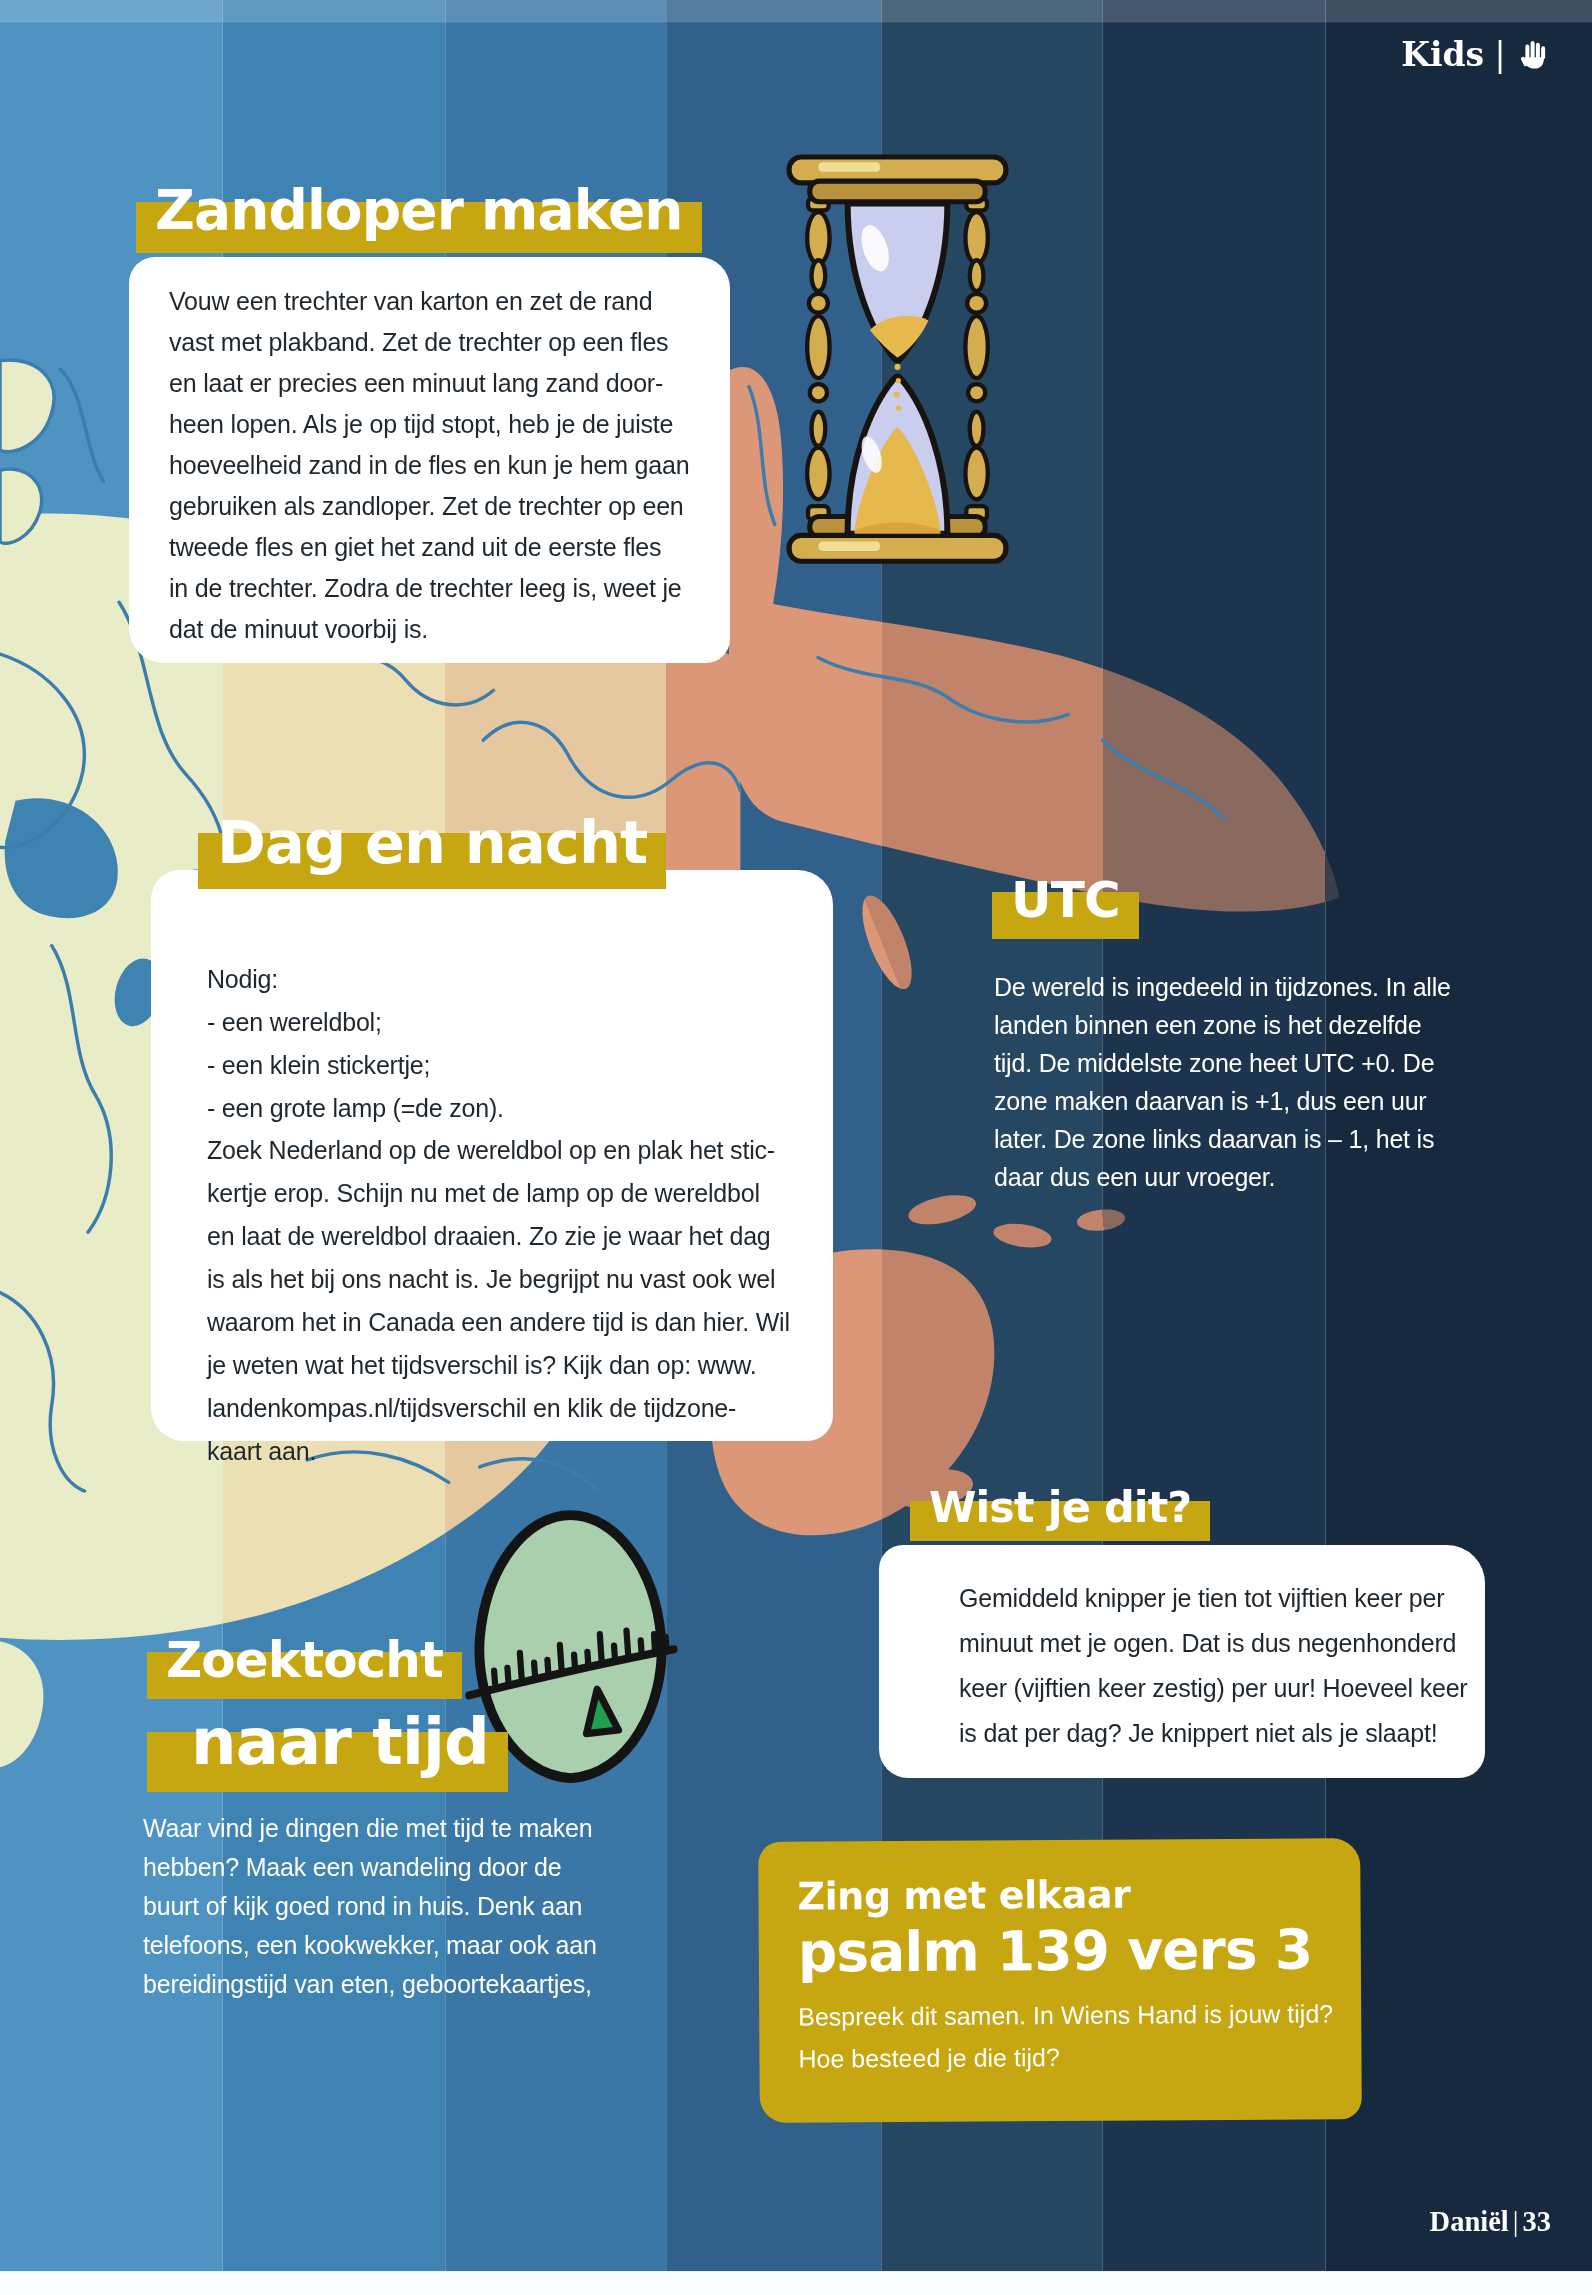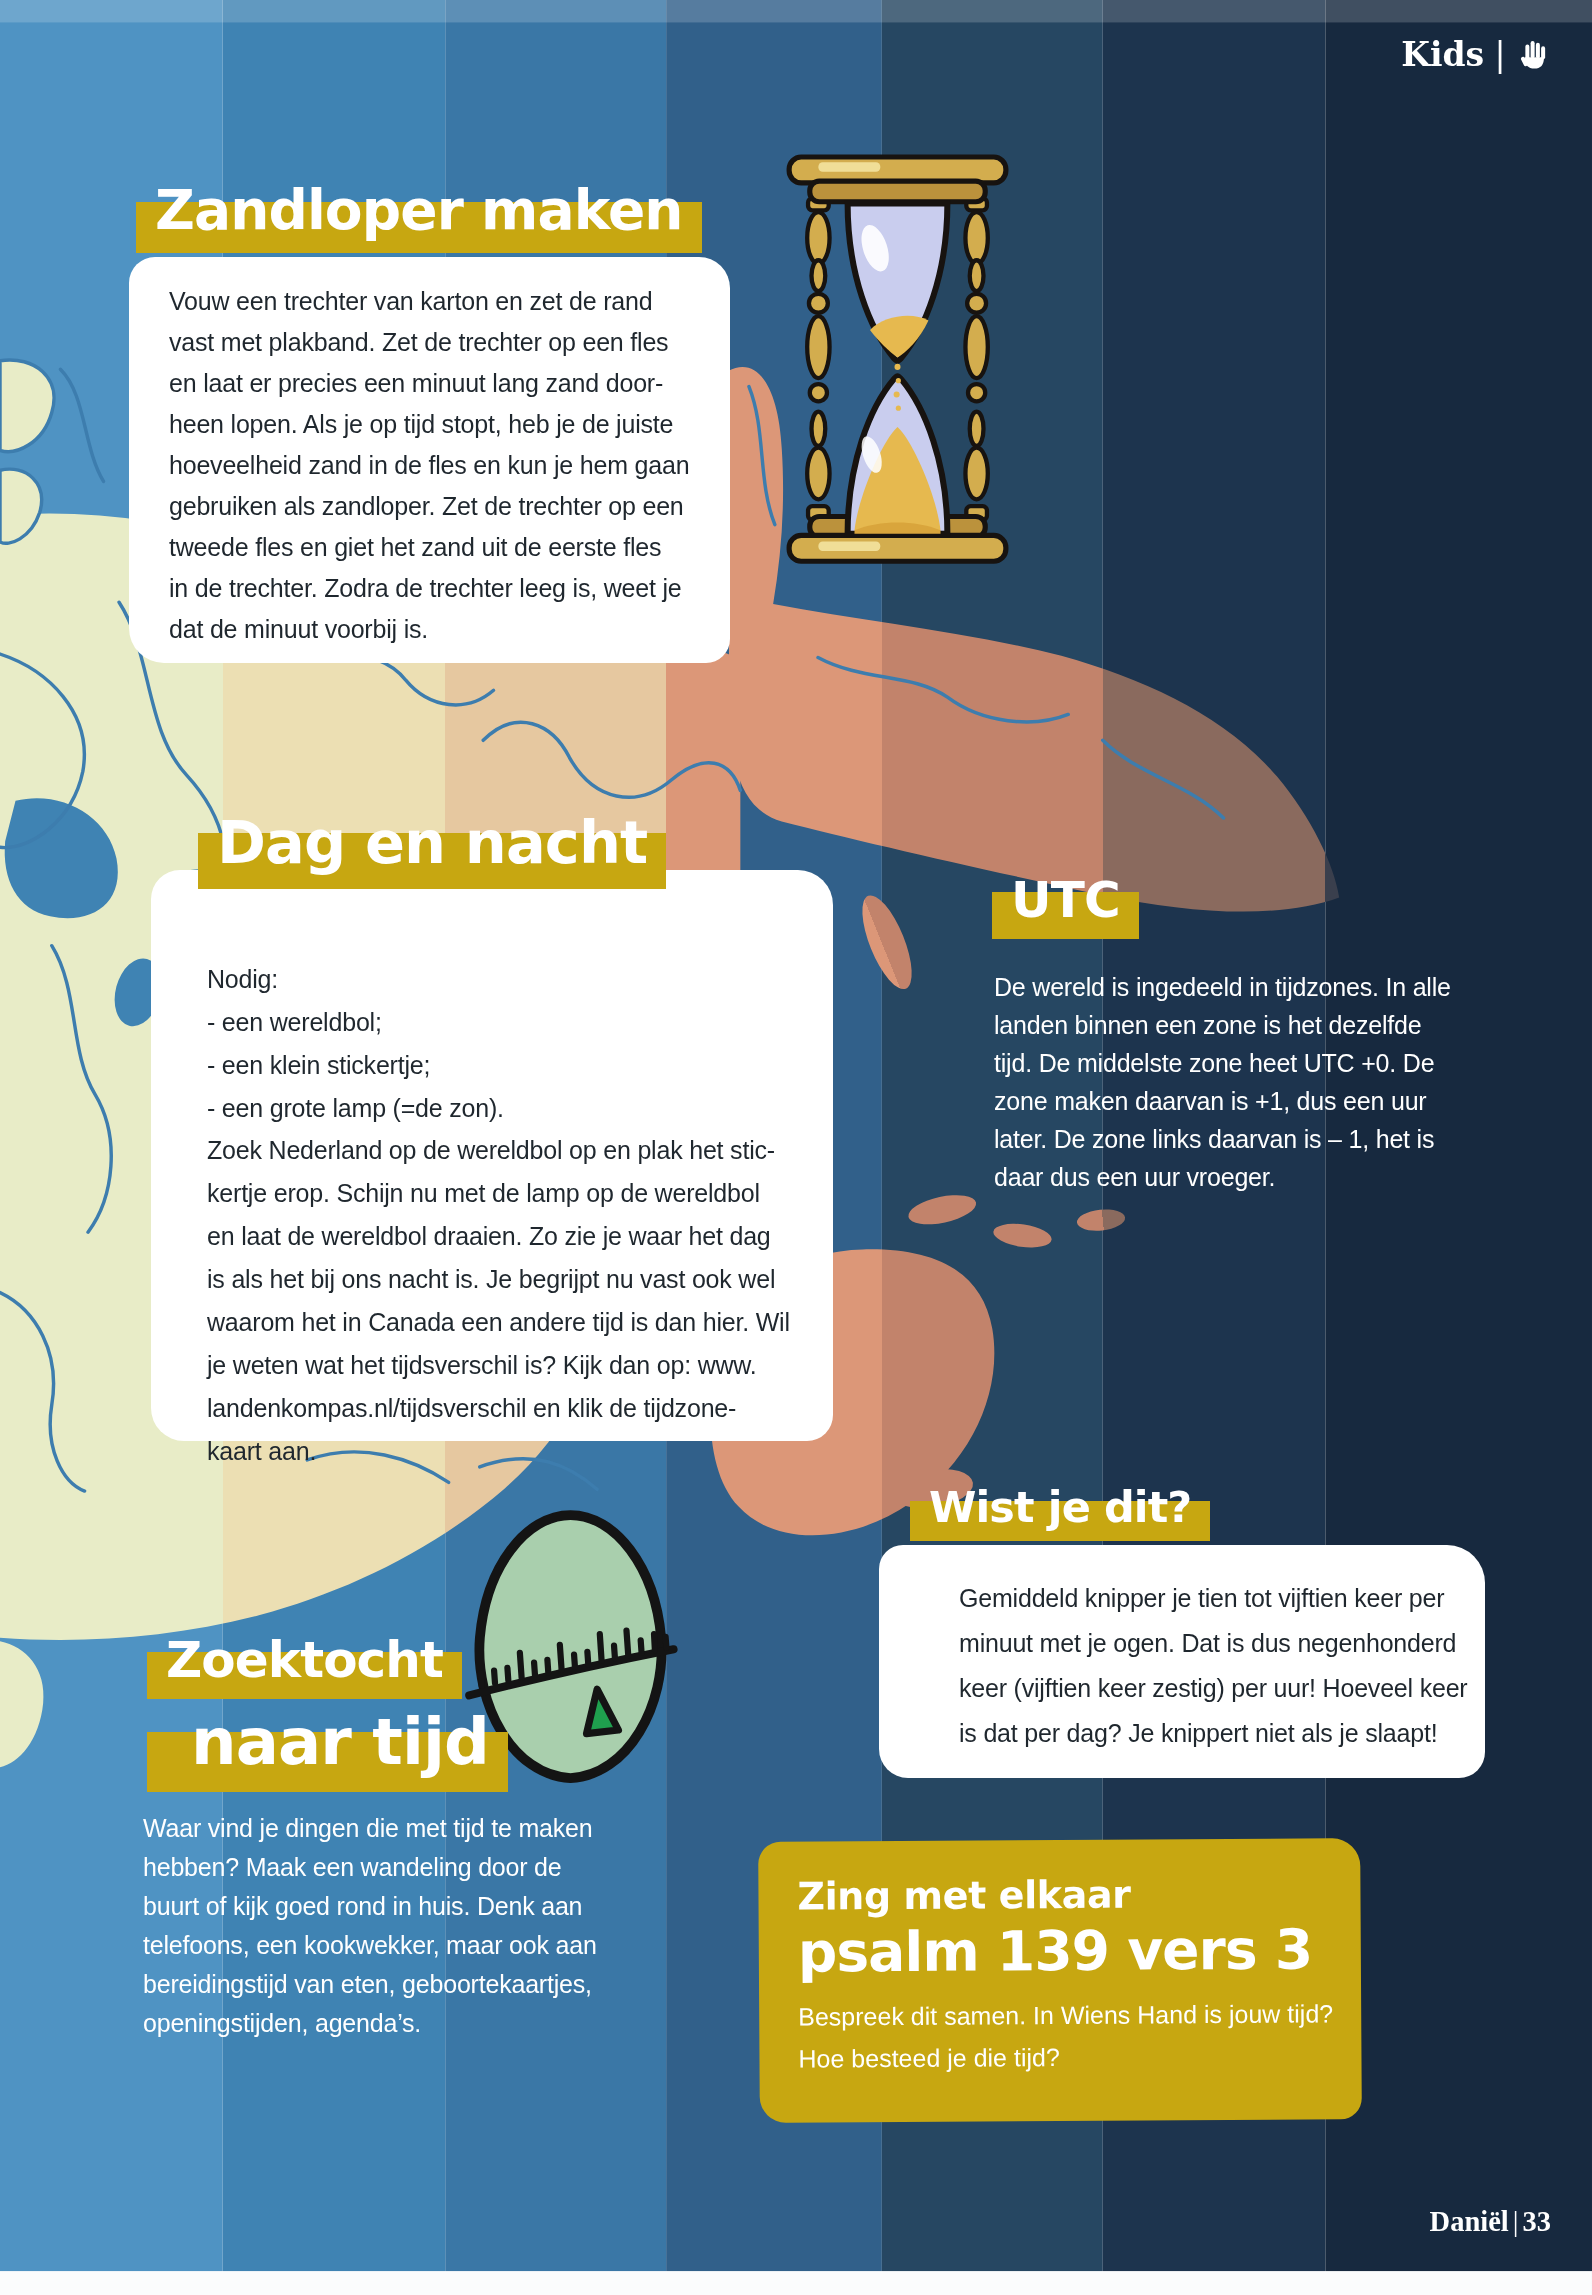--- a/index.html
+++ b/index.html
@@ -240,21 +240,20 @@
   </div>
   <div class="hl" style="left:147px;top:1710px;font-size:64px;padding-left:44px;">
     <span>naar tijd</span>
   </div>
   <div class="lines lh45 on-dark" style="left:143px;top:1809px;">
       <div>Waar vind je dingen die met tijd te maken</div>
       <div>hebben? Maak een wandeling door de</div>
       <div>buurt of kijk goed rond in huis. Denk aan</div>
       <div>telefoons, een kookwekker, maar ook aan</div>
       <div>bereidingstijd van eten, geboortekaartjes,</div>
-      <div>openingstijden, agenda’s.</div>
     </div>
 
   <div class="zing">
     <div class="intro">Zing met elkaar</div>
     <div class="big">psalm 139 vers 3</div>
     <div class="zbody">
         <div>Bespreek dit samen. In Wiens Hand is jouw tijd?</div>
         <div>Hoe besteed je die tijd?</div>
       </div>
   </div>

